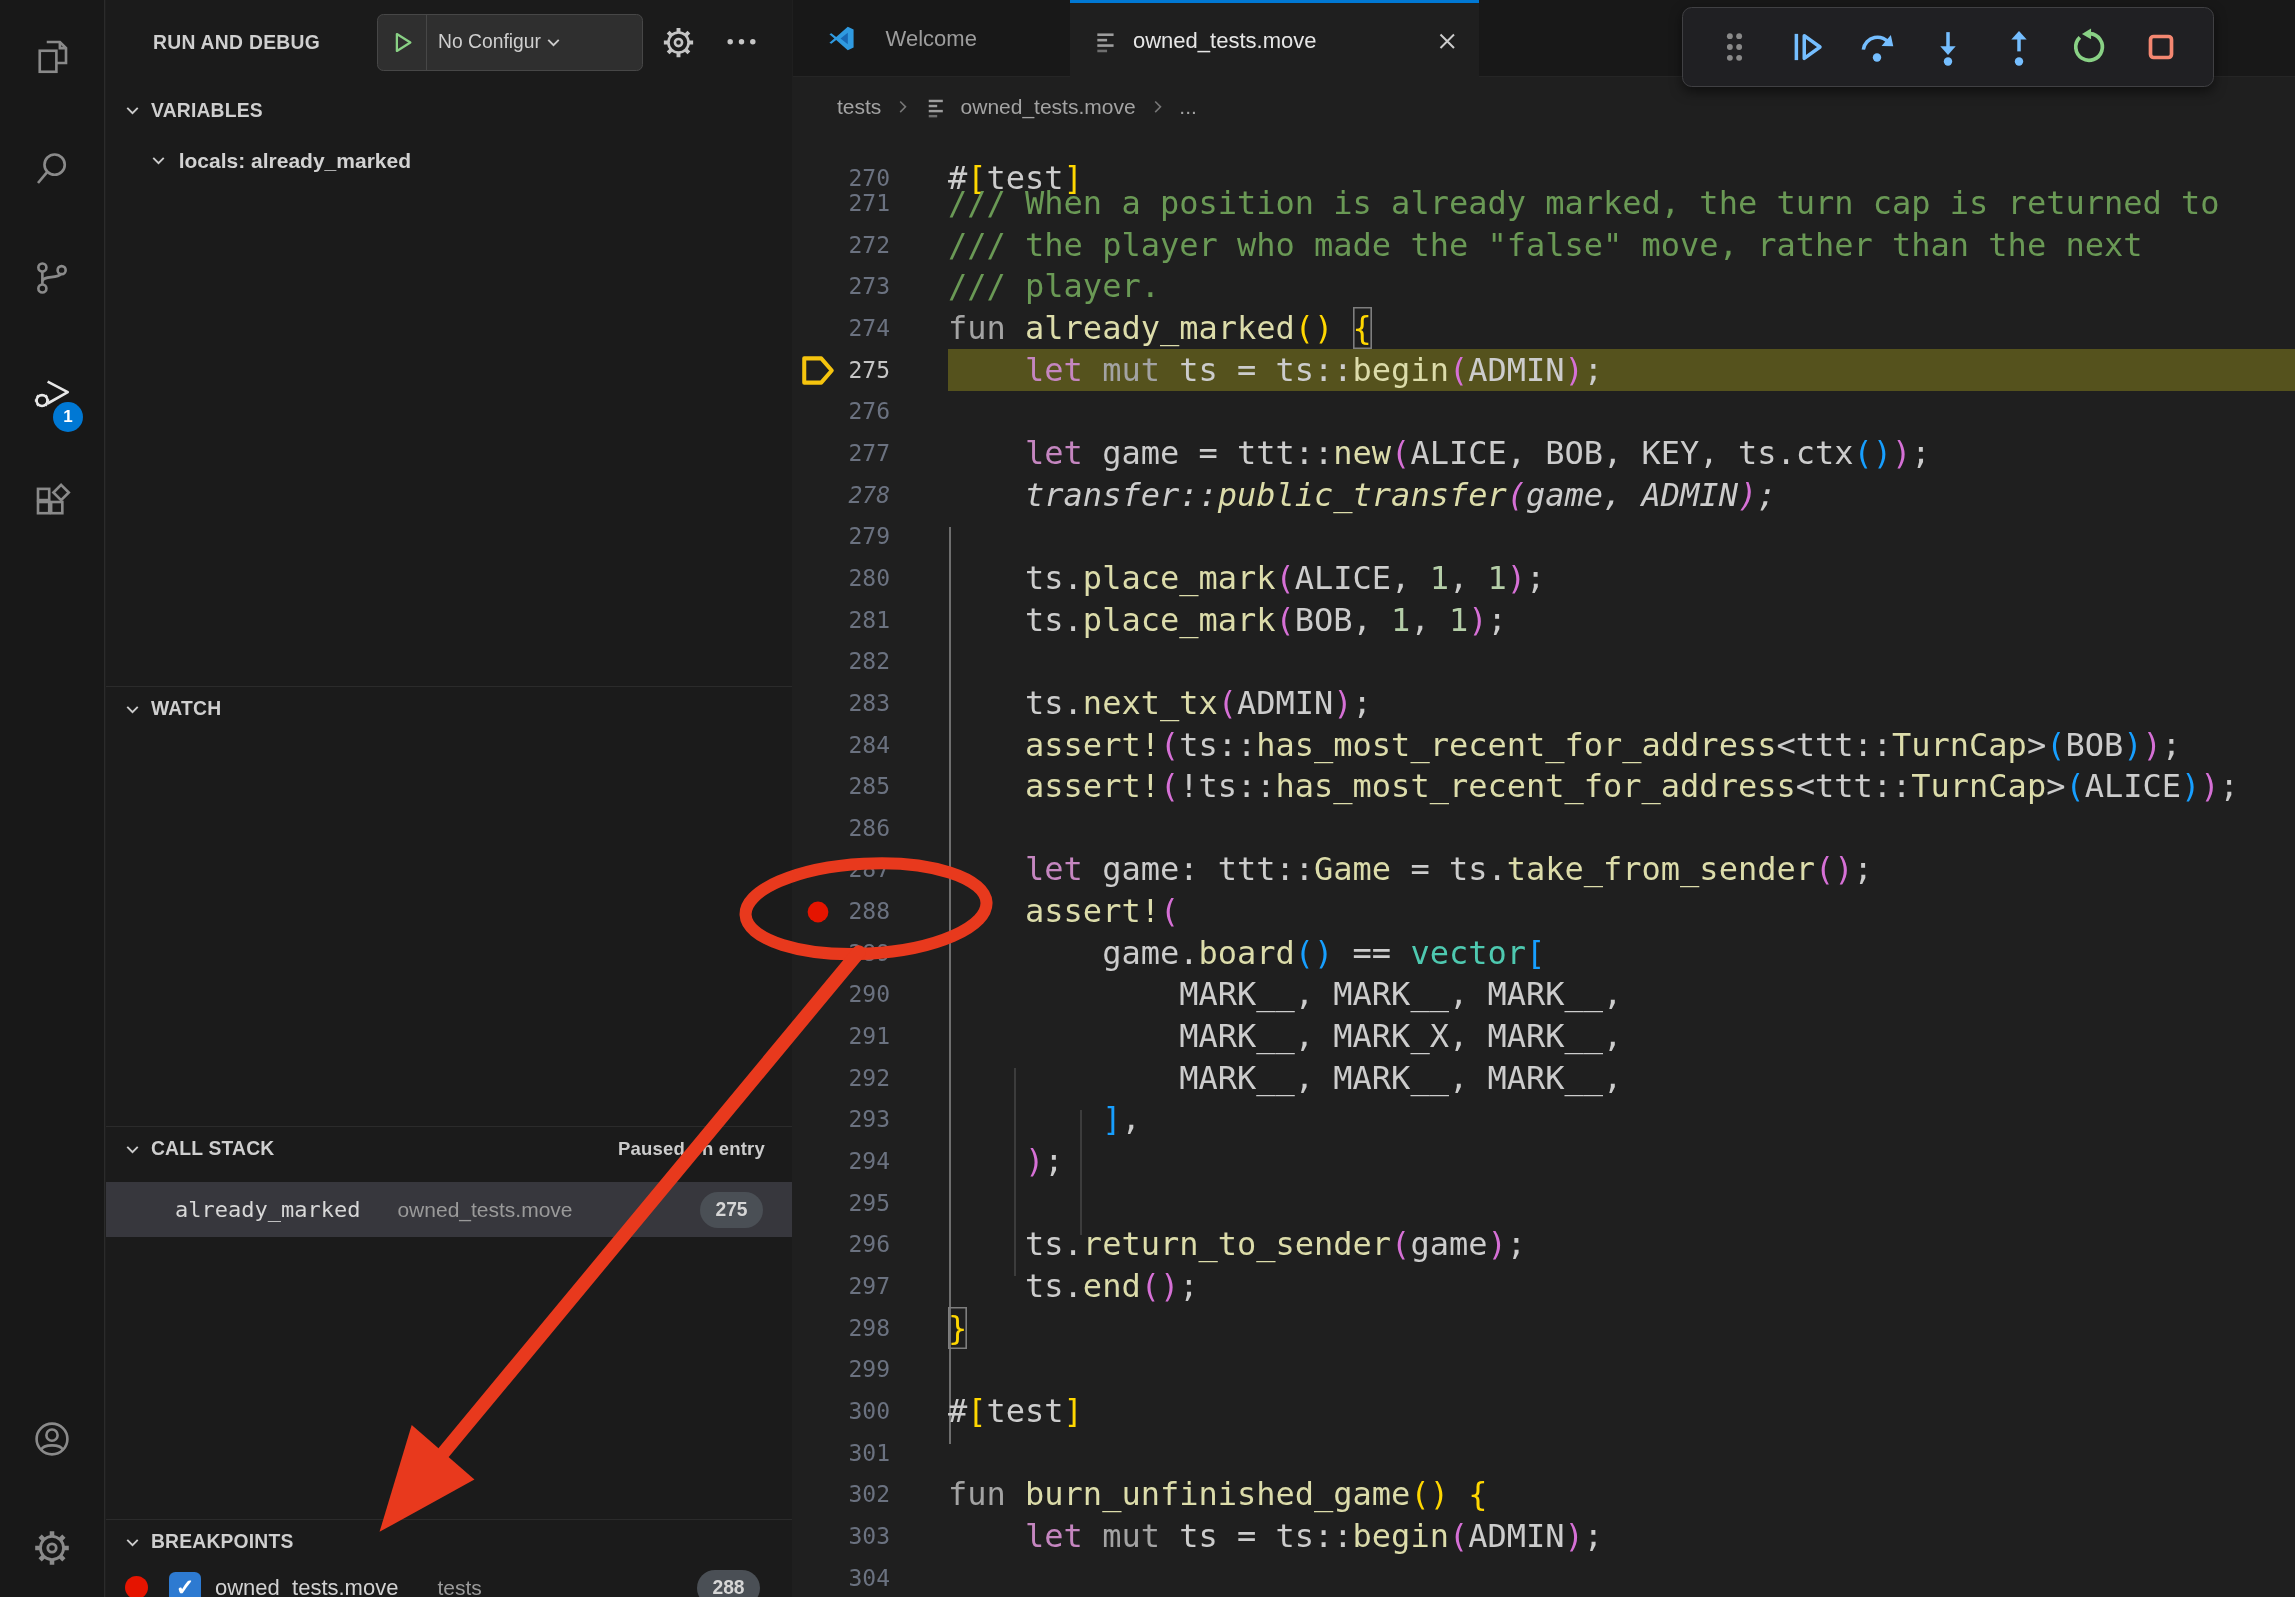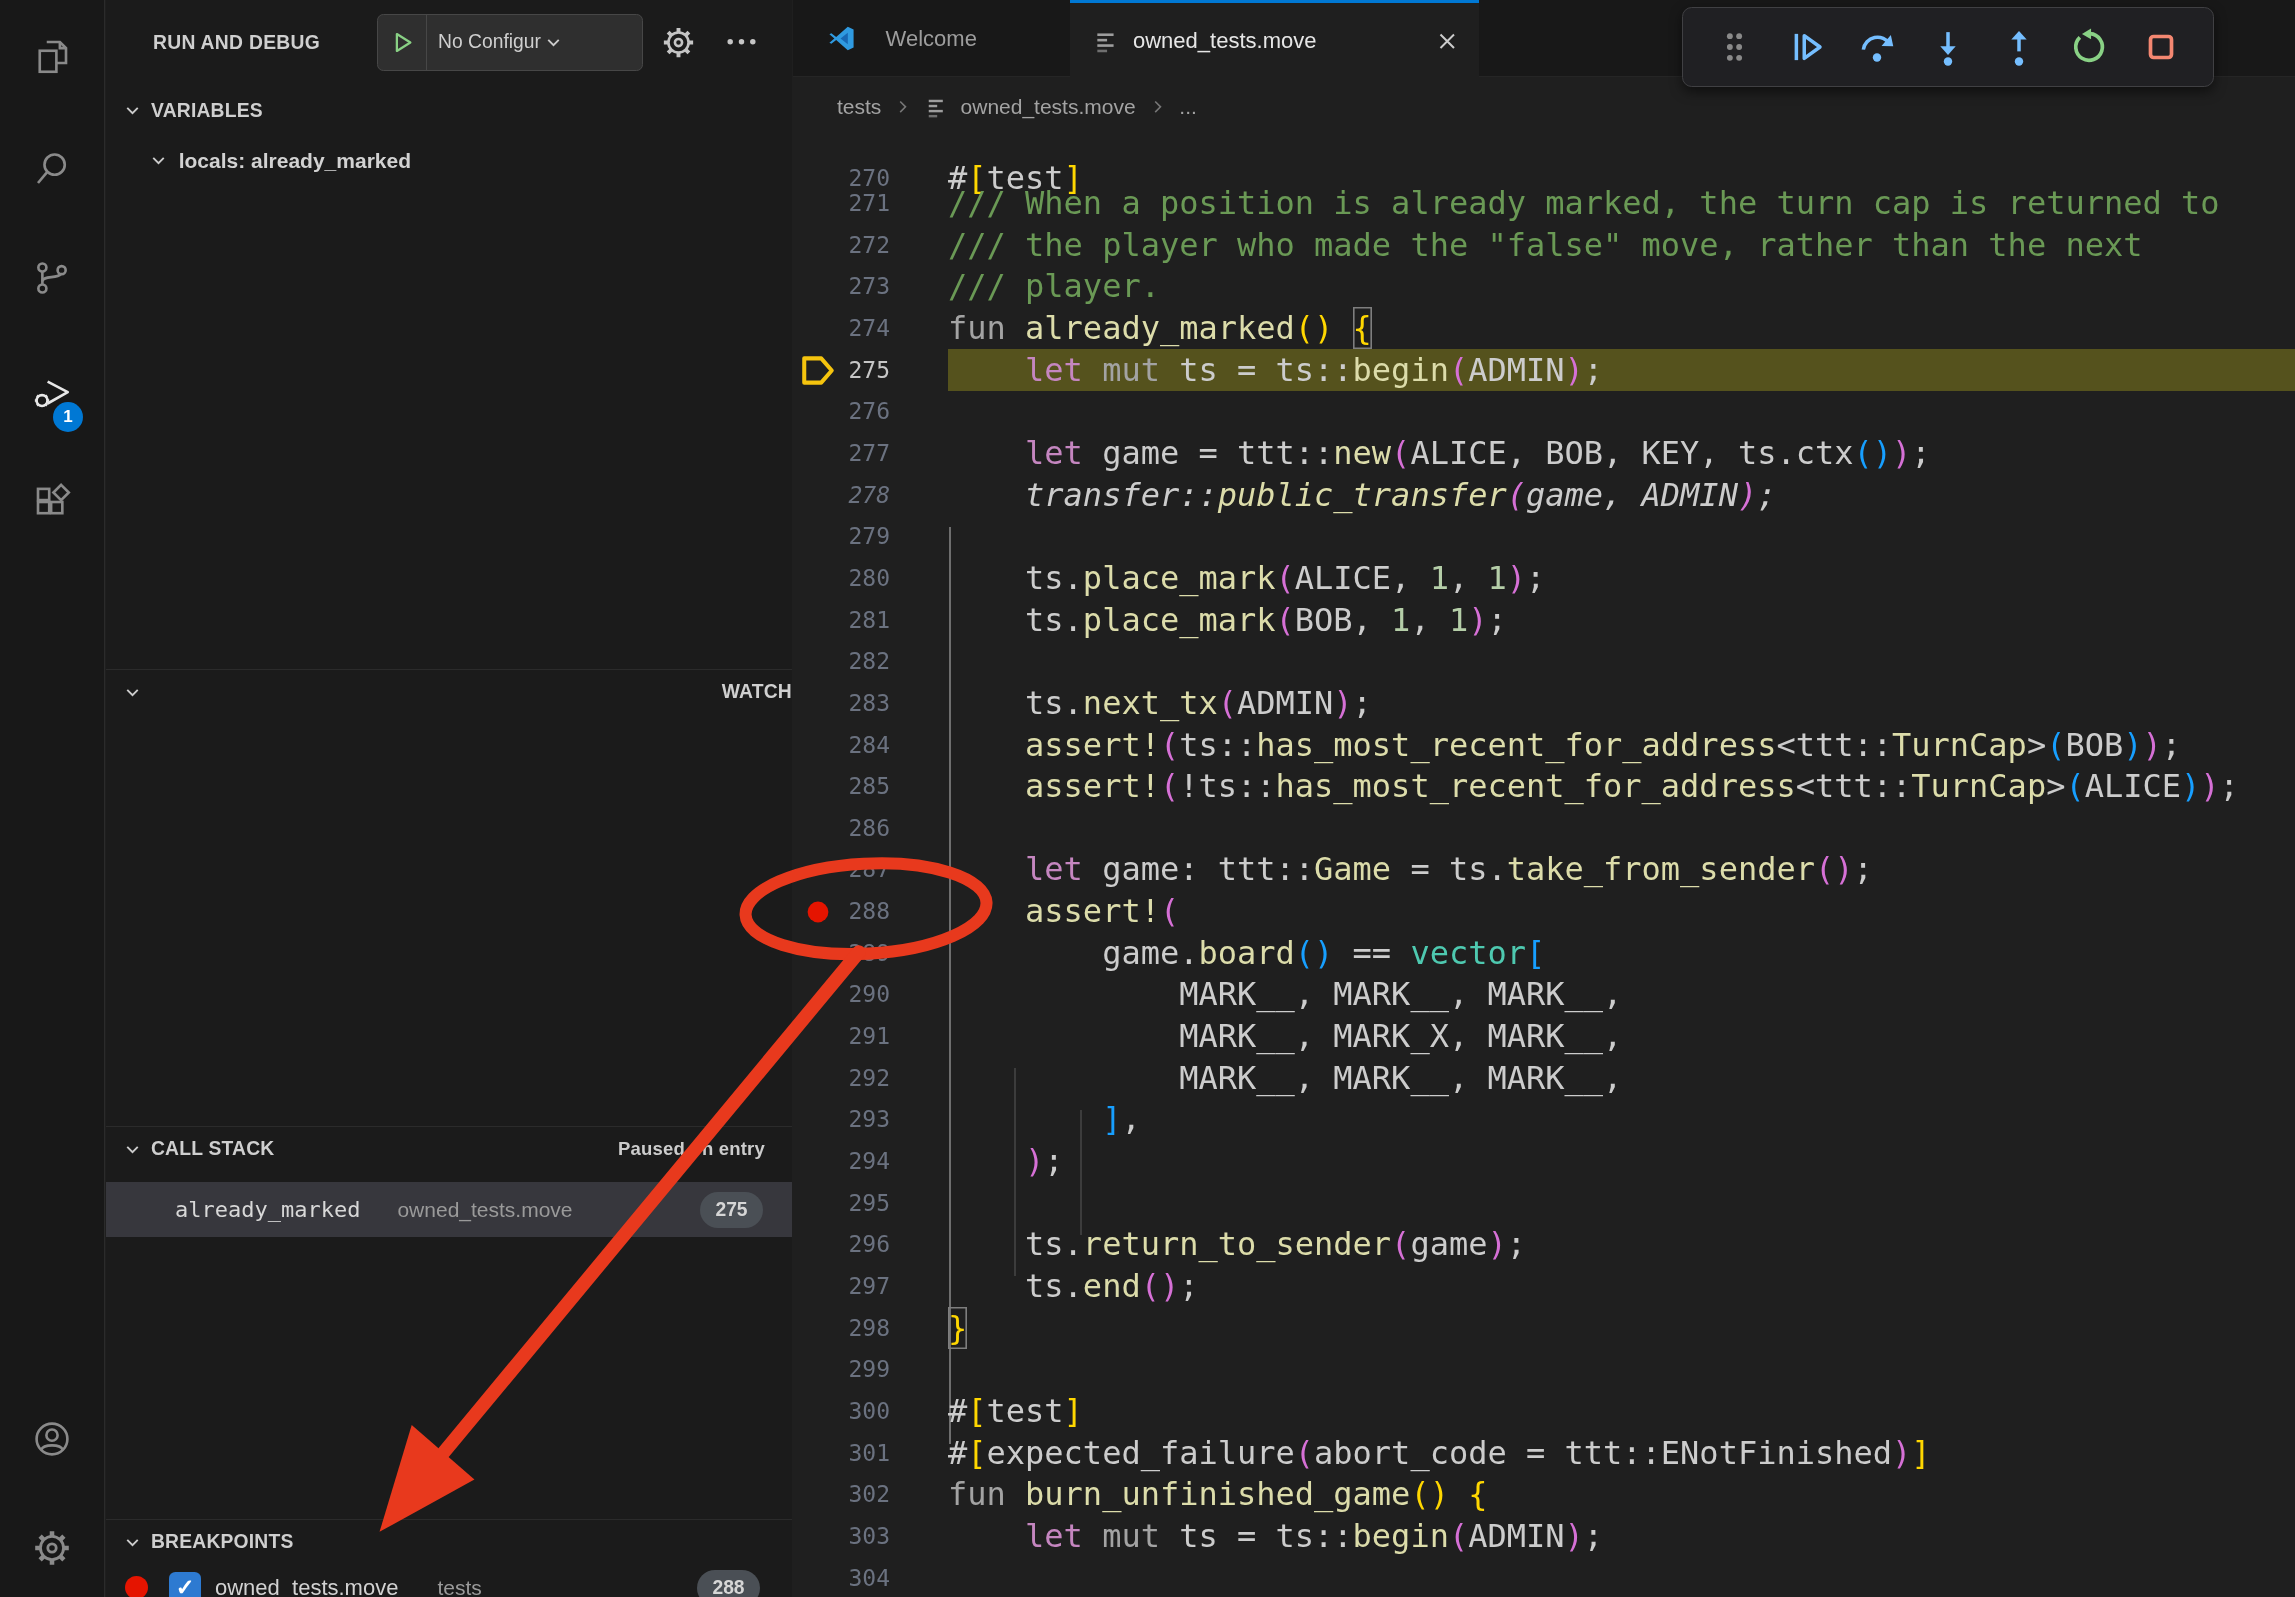--- a/index.html
+++ b/index.html
@@ -36,21 +36,21 @@
     display:flex; align-items:center; justify-content:center; }
 
   .sec-h { position:absolute; left:0; right:0; height:45px; display:flex; align-items:center;
     font-size:19.3px; font-weight:700; color:#cfcfcf; letter-spacing:0.2px; }
   .sec-h .chev { margin-left:16px; margin-right:8px; }
   .sec-border { border-top:0.8px solid #2b2b2b; }
   #sec-variables { top:88px; }
   #row-locals { position:absolute; top:137px; left:0; right:0; height:47px; display:flex; align-items:center;
     font-size:21px; font-weight:700; color:#d2d2d2; }
   #row-locals .chev { margin-left:42px; margin-right:9.7px; }
-  #sec-watch { top:669px;justify-content:space-between; }
+  #sec-watch { top:686px; }
   #sec-callstack { top:1126px; }
   #cs-status { position:absolute; right:27px; font-size:18.5px; font-weight:600; color:#cccccc; }
   #cs-row { position:absolute; top:1182px; left:0; right:0; height:55px; background:#37373d;
     display:flex; align-items:center; }
   #cs-fn { margin-left:69px; font-family:"DejaVu Sans Mono", monospace; font-size:22px; color:#d8d8d8; }
   #cs-file { margin-left:37px; font-size:21px; color:#9a9a9a; }
   .pill { min-width:63px; height:36px; border-radius:18.5px; background:#4a4f55; color:#d6d6d6;
     font-size:19.3px; font-weight:600; display:flex; align-items:center; justify-content:center; padding:0 9.7px; }
   #cs-pill { position:absolute; right:29px; }
   #sec-breakpoints { top:1519px; }
@@ -486,21 +486,20 @@
         <div class="crow" style="top: 1211px;">
           <div class="num">299</div>
           <div class="ctext"></div>
         </div>
         <div class="crow" style="top: 1253px;">
           <div class="num">300</div>
           <div class="ctext"><span class="tk-pl">#</span><span class="tk-b1">[</span><span class="tk-pl">test</span><span class="tk-b1">]</span></div>
         </div>
         <div class="crow" style="top: 1295px;">
           <div class="num">301</div>
-          <div class="ctext"><span class="tk-pl">#</span><span class="tk-b1">[</span><span class="tk-pl">expected_failure</span><span class="tk-b2">(</span><span class="tk-pl">abort_code = ttt::ENotFinished</span><span class="tk-b2">)</span><span class="tk-b1">]</span></div>
         </div>
         <div class="crow" style="top: 1336px;">
           <div class="num">302</div>
           <div class="ctext"><span class="tk-kb">fun</span><span class="tk-pl"> </span><span class="tk-fn">burn_unfinished_game</span><span class="tk-b1">()</span><span class="tk-pl"> </span><span class="tk-b1">{</span></div>
         </div>
         <div class="crow" style="top: 1378px;">
           <div class="num">303</div>
           <div class="ctext"><span class="tk-pl">    </span><span class="tk-kp">let</span><span class="tk-pl"> </span><span class="tk-kb">mut</span><span class="tk-pl"> ts = ts::</span><span class="tk-fn">begin</span><span class="tk-b2">(</span><span class="tk-pl">ADMIN</span><span class="tk-b2">)</span><span class="tk-pl">;</span></div>
         </div>
         <div class="crow" style="top: 1420px;">

